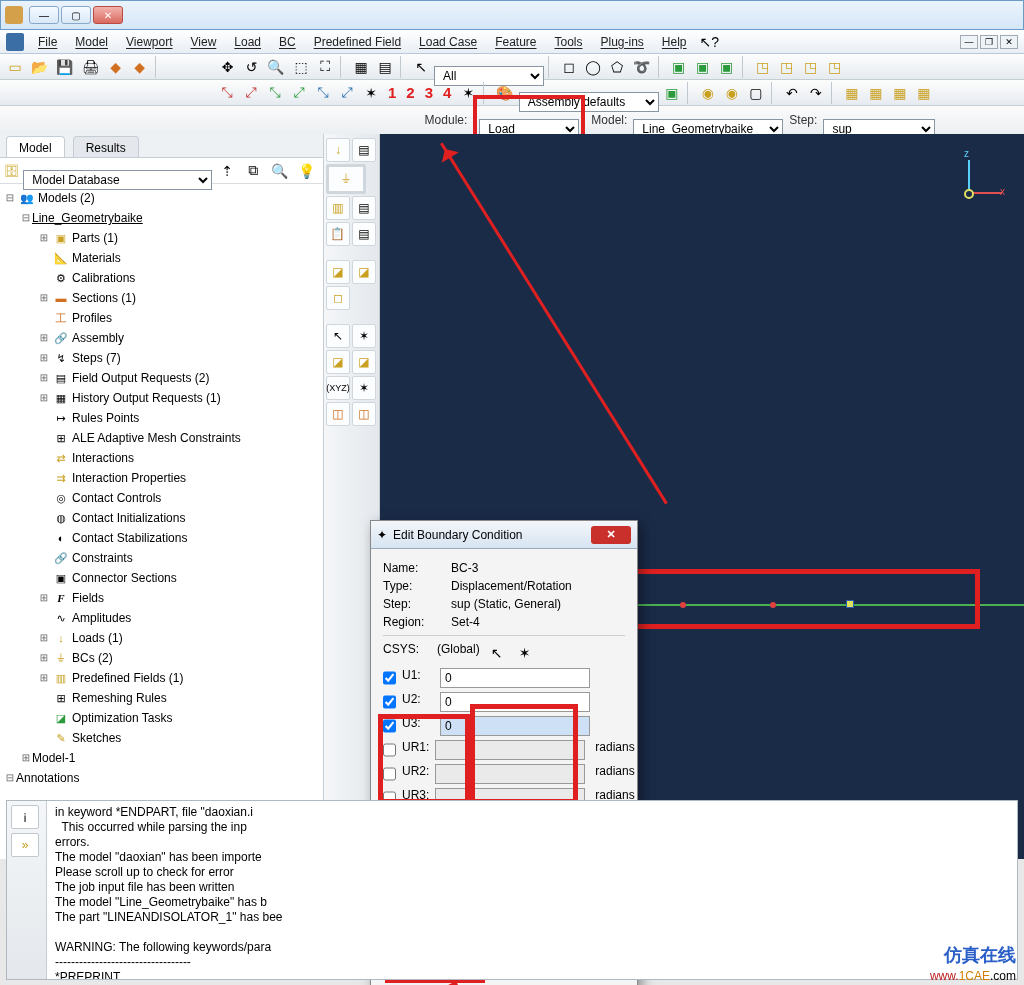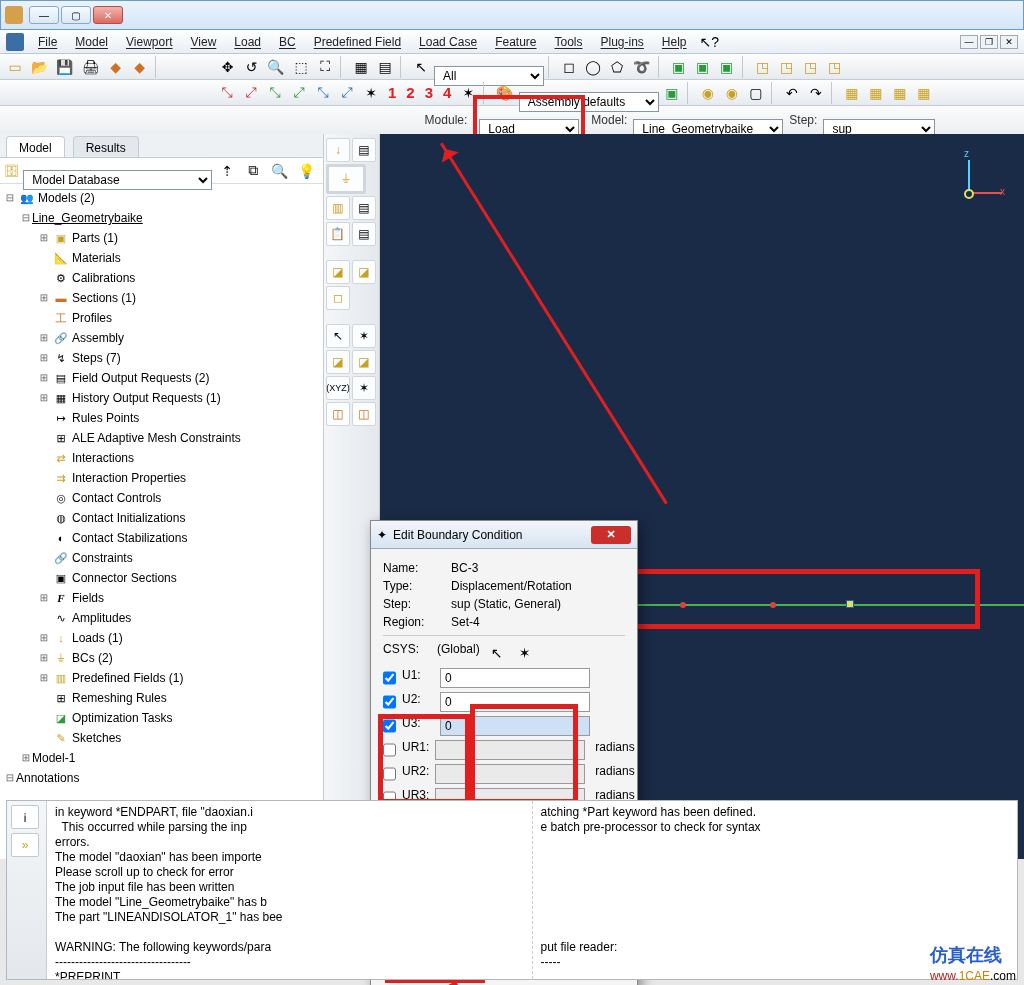--- a/index.html
+++ b/index.html
@@ -99,21 +99,21 @@
 .redframe-u { position:absolute; left:378px; top:714px; width:92px; height:90px; border:5px solid #e02020; }
 .redframe-val { position:absolute; left:470px; top:704px; width:108px; height:100px; border:5px solid #e02020; }
 .redframe-ok { position:absolute; left:385px; top:965px; width:100px; height:18px; border:5px solid #e02020; }
 
 
 .logarea { position:absolute; left:6px; top:800px; width:1012px; height:180px; display:flex; background:#fff; border:1px solid #b0b8c0; }
 .log-side { width:40px; background:linear-gradient(#f4f6f8,#e4e8ec); border-right:1px solid #c4ccd4; display:flex; flex-direction:column; gap:4px; padding:4px; }
 .log-side .lbtn { width:28px; height:24px; border:1px solid #c0c8d0; background:#fff; border-radius:2px; display:flex; align-items:center; justify-content:center; }
 .log-text { flex:1; padding:4px 8px; font-family: "Courier New", monospace; font-size:12px; white-space:pre; overflow:hidden; line-height:14px; }
 
-.brand { position:absolute; right:8px; bottom:2px; text-align:left; font-family: "Microsoft YaHei", sans-serif; }
+.brand { position:absolute; right:8px; bottom:2px; text-align:right; font-family: "Microsoft YaHei", sans-serif; }
 .brand .cn { color:#2a5fc8; font-size:18px; font-weight:bold; }
 .brand .url { font-size:14px; }
 .brand .url .w { color:#b91c1c; } .brand .url .c { color:#d08000; } .brand .url .r { color:#000000; }
 
 
 .ic-yellow { color:#caa020; } .ic-blue{color:#2a6fb0;} .ic-green{color:#2a9a3a;} .ic-orange{color:#d07020;} .ic-red{color:#c03030;}
 </style>
 </head>
 <body>
 
@@ -564,29 +564,18 @@
 The job input file has been written
 The model "Line_Geometrybaike" has b
 The part "LINEANDISOLATOR_1" has bee
 
 WARNING: The following keywords/para
 ----------------------------------
 *PREPRINT
 The model "Line_Geometrybaike" has b
 Please scroll up to check for error
 </span></div>
-  <div class="log-text" style="border-left:1px dashed #ccc"><span>atching *Part keyword has been defined.
-e batch pre-processor to check for syntax
-
-
-
-
-
-
-
-put file reader:
------</span></div>
 </div>
 
 <div class="brand">
   <div class="cn">仿真在线</div>
   <div class="url"><span class="w">www.</span><span class="c">1CAE</span><span class="r">.com</span></div>
 </div>
 
 </body></html>

